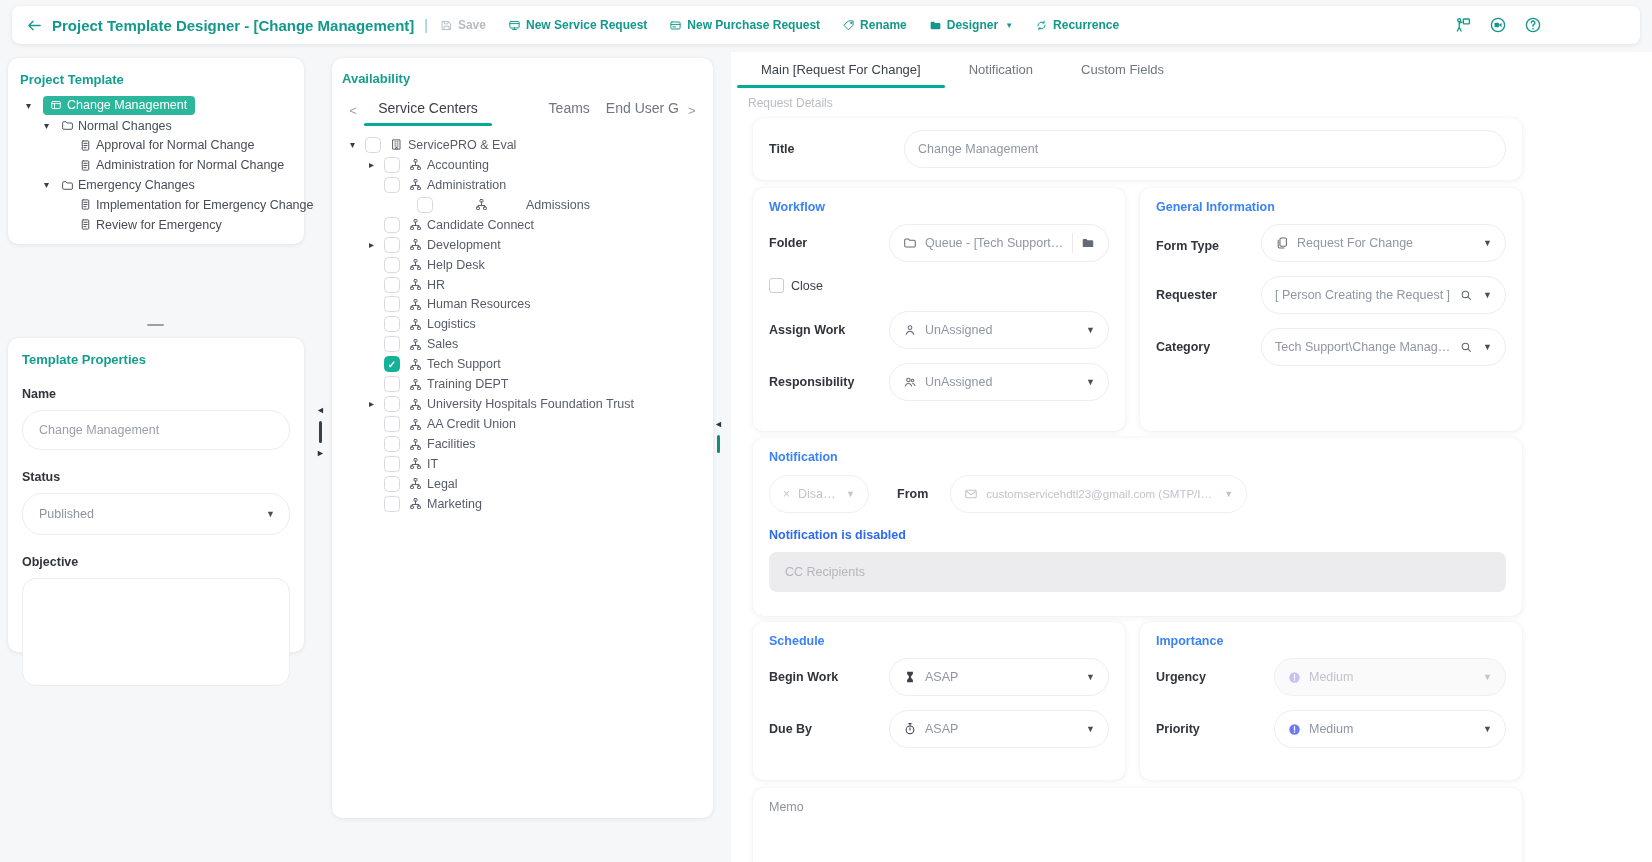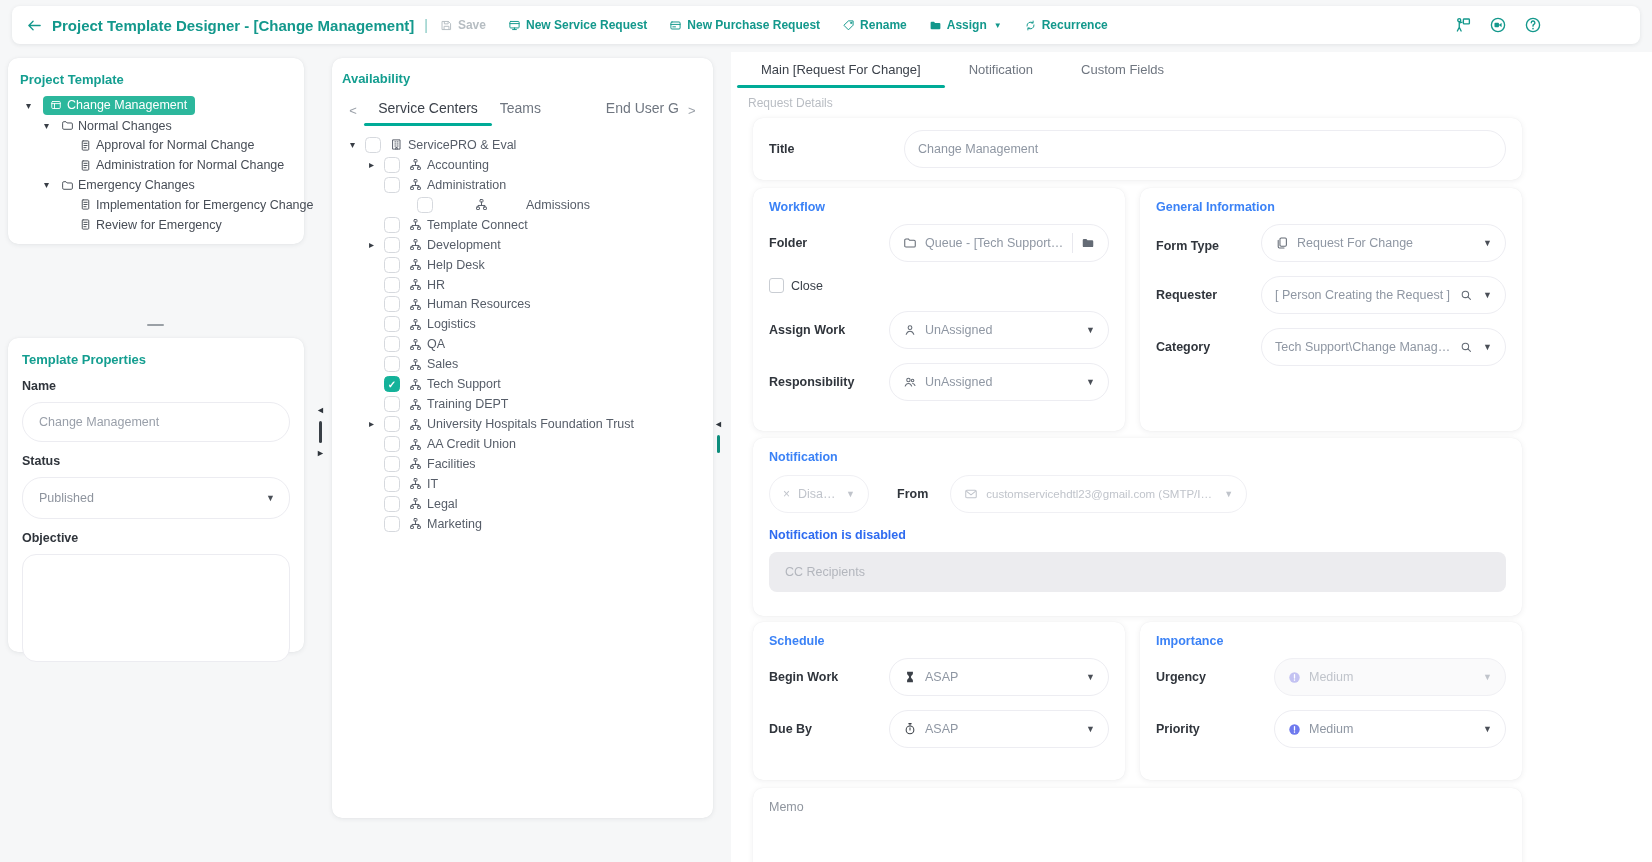--- a/index.html
+++ b/index.html
@@ -36,21 +36,21 @@
   .exp{width:17px;font-size:10px;color:#383e46;flex:none;line-height:1;}
   .chip{display:inline-flex;align-items:center;gap:5px;background:#2cb79c;color:#fff;border-radius:4px;
         padding:2px 8px 3px 7px;font-weight:500;}
   .chip .ic{color:#fff;width:12px;height:12px;}
   .plain{display:inline-flex;align-items:center;gap:4px;}
   .ti{width:13px;height:13px;color:#4a5058;}
 
   .h-split{position:absolute;left:147px;top:324px;width:17px;height:2px;background:#9aa0a6;border-radius:2px;cursor:row-resize;}
 
   #tp-card{left:8px;top:338px;width:296px;height:314px;padding:14px 14px;box-sizing:border-box;}
-  .tp-label{margin-top:12px;font-size:12.5px;font-weight:600;color:#30353c;}
+  .tp-label{margin-top:20px;font-size:12.5px;font-weight:600;color:#30353c;}
   .tp-input{margin-top:9px;width:100%;box-sizing:border-box;height:40px;border:1px solid #ececf1;border-radius:20px;
             padding:0 16px;font-size:12.5px;color:#9aa0aa;font-family:"Liberation Sans",sans-serif;outline:none;background:#fff;}
   .tp-select{margin-top:9px;height:40px;border:1px solid #ececf1;border-radius:20px;display:flex;align-items:center;
              padding:0 14px 0 16px;font-size:12.5px;color:#8e949e;cursor:pointer;}
   .tp-select .caret{margin-left:auto;}
   .tp-area{margin-top:9px;width:100%;box-sizing:border-box;height:108px;border:1px solid #ececf1;border-radius:14px;
            resize:none;outline:none;background:#fff;}
   .caret{font-size:9px;color:#4a4f57;line-height:1;}
 
   
@@ -58,21 +58,21 @@
   .vsplit .tri{font-size:9px;color:#2f353c;line-height:1;cursor:pointer;}
   .vsplit .bar{width:3px;height:22px;background:#3a4047;border-radius:2px;cursor:col-resize;}
   .vsplit .bar.teal{background:#0d8d7c;height:18px;}
 
   
   #av-card{left:332px;top:58px;width:381px;height:760px;padding:13px 10px;box-sizing:border-box;}
   .av-tabs{display:flex;align-items:flex-end;margin-top:10px;height:30px;position:relative;}
   .av-chev{color:#9aa0a8;font-size:13px;width:26px;text-align:center;cursor:pointer;padding-bottom:8px;}
   .av-tab{font-size:14px;color:#6f7680;padding:0 8px 10px;cursor:pointer;white-space:nowrap;position:relative;}
   .av-tab.one{width:130px;text-align:center;}
-  .av-tab.two{width:105px;text-align:left;}
+  .av-tab.two{width:105px;text-align:right;}
   .av-tab.three{width:78px;text-align:left;overflow:hidden;}
   .av-tab.active{color:#3b414a;}
   .av-tab.active::after{content:"";position:absolute;left:0;right:0;bottom:0;height:3px;background:#00ab97;border-radius:2px;}
   #av-tree{margin-top:9px;}
   .av-row{display:flex;align-items:center;height:19.95px;font-size:12.5px;color:#565d68;white-space:nowrap;}
   .cb{width:14px;height:14px;border:1.5px solid #d6d9de;border-radius:4.5px;background:#fff;flex:none;margin:0 9px 0 0;
       display:flex;align-items:center;justify-content:center;cursor:pointer;}
   .cb.checked{background:#14b29a;border-color:#14b29a;}
   .cb.checked::after{content:"✓";color:#fff;font-size:10px;font-weight:700;}
   .av-row .ti{color:#565d68;margin-right:5px;}
@@ -154,21 +154,21 @@
         </svg>
       </span>
     <span>Rename</span>
   </span>
   <span class="tb-item">
     <span class="ic">
         <svg viewBox="0 0 24 24" fill="currentColor">
           <path d="M3 7a2 2 0 0 1 2-2h4.2l2 2.3H19a2 2 0 0 1 2 2V17a2 2 0 0 1-2 2H5a2 2 0 0 1-2-2z"></path>
         </svg>
       </span>
-    <span>Assign</span>
+    <span>Designer</span>
     <span class="tb-caret">▼</span>
   </span>
   <span class="tb-item">
     <span class="ic">
         <svg viewBox="0 0 24 24" fill="none" stroke="currentColor" stroke-width="1.8" stroke-linecap="round" stroke-linejoin="round">
           <path d="M5.5 13a6.8 6.8 0 0 1 11-5.8M16.8 3.8v3.4h-3.4M18.5 11a6.8 6.8 0 0 1-11 5.8M7.2 20.2v-3.4h3.4"></path>
         </svg>
       </span>
     <span>Recurrence</span>
   </span>
@@ -370,21 +370,21 @@
         <span class="exp" style="width: 15px;"></span>
         <span class="cb"></span>
         <span class="ic ti">
           <svg viewBox="0 0 24 24" fill="none" stroke="currentColor" stroke-width="1.8" stroke-linecap="round" stroke-linejoin="round">
             <rect x="9.25" y="2.8" width="5.5" height="4.6" rx="1"></rect>
             <rect x="2.8" y="16.6" width="5.5" height="4.6" rx="1"></rect>
             <rect x="15.7" y="16.6" width="5.5" height="4.6" rx="1"></rect>
             <path d="M12 7.4v3.4M5.55 16.6v-2.8h12.9v2.8M12 10.8v3"></path>
           </svg>
         </span>
-        <span>Template Connect</span>
+        <span>Candidate Connect</span>
       </div>
       <div class="av-row" style="padding-left: 27px;">
         <span class="exp" style="width: 15px;">▸</span>
         <span class="cb"></span>
         <span class="ic ti">
           <svg viewBox="0 0 24 24" fill="none" stroke="currentColor" stroke-width="1.8" stroke-linecap="round" stroke-linejoin="round">
             <rect x="9.25" y="2.8" width="5.5" height="4.6" rx="1"></rect>
             <rect x="2.8" y="16.6" width="5.5" height="4.6" rx="1"></rect>
             <rect x="15.7" y="16.6" width="5.5" height="4.6" rx="1"></rect>
             <path d="M12 7.4v3.4M5.55 16.6v-2.8h12.9v2.8M12 10.8v3"></path>
@@ -436,33 +436,20 @@
         <span class="cb"></span>
         <span class="ic ti">
           <svg viewBox="0 0 24 24" fill="none" stroke="currentColor" stroke-width="1.8" stroke-linecap="round" stroke-linejoin="round">
             <rect x="9.25" y="2.8" width="5.5" height="4.6" rx="1"></rect>
             <rect x="2.8" y="16.6" width="5.5" height="4.6" rx="1"></rect>
             <rect x="15.7" y="16.6" width="5.5" height="4.6" rx="1"></rect>
             <path d="M12 7.4v3.4M5.55 16.6v-2.8h12.9v2.8M12 10.8v3"></path>
           </svg>
         </span>
         <span>Logistics</span>
-      </div>
-      <div class="av-row" style="padding-left: 27px;">
-        <span class="exp" style="width: 15px;"></span>
-        <span class="cb"></span>
-        <span class="ic ti">
-          <svg viewBox="0 0 24 24" fill="none" stroke="currentColor" stroke-width="1.8" stroke-linecap="round" stroke-linejoin="round">
-            <rect x="9.25" y="2.8" width="5.5" height="4.6" rx="1"></rect>
-            <rect x="2.8" y="16.6" width="5.5" height="4.6" rx="1"></rect>
-            <rect x="15.7" y="16.6" width="5.5" height="4.6" rx="1"></rect>
-            <path d="M12 7.4v3.4M5.55 16.6v-2.8h12.9v2.8M12 10.8v3"></path>
-          </svg>
-        </span>
-        <span>QA</span>
       </div>
       <div class="av-row" style="padding-left: 27px;">
         <span class="exp" style="width: 15px;"></span>
         <span class="cb"></span>
         <span class="ic ti">
           <svg viewBox="0 0 24 24" fill="none" stroke="currentColor" stroke-width="1.8" stroke-linecap="round" stroke-linejoin="round">
             <rect x="9.25" y="2.8" width="5.5" height="4.6" rx="1"></rect>
             <rect x="2.8" y="16.6" width="5.5" height="4.6" rx="1"></rect>
             <rect x="15.7" y="16.6" width="5.5" height="4.6" rx="1"></rect>
             <path d="M12 7.4v3.4M5.55 16.6v-2.8h12.9v2.8M12 10.8v3"></path>

